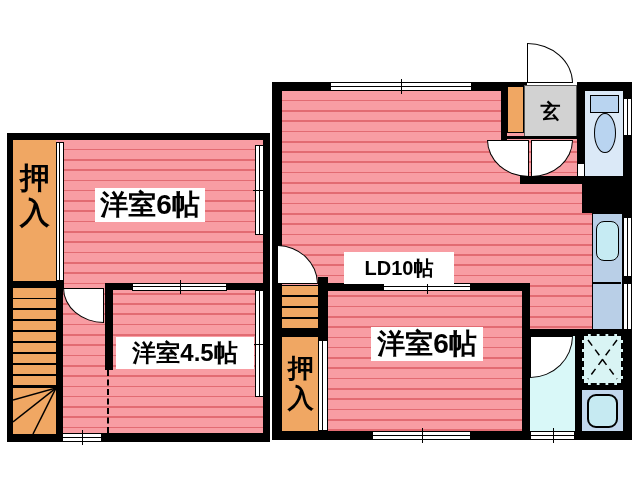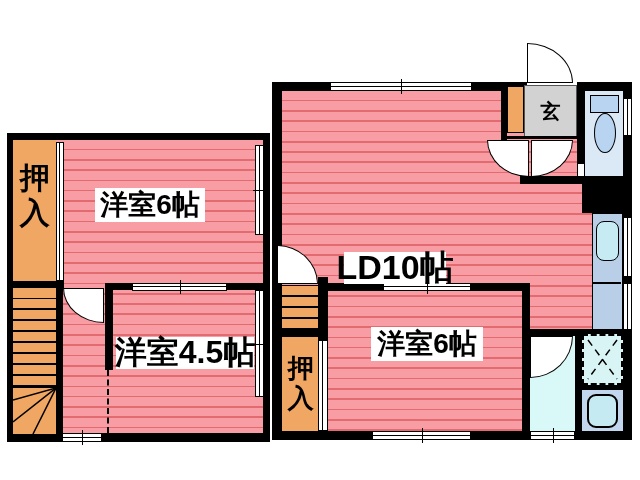--- a/index.html
+++ b/index.html
@@ -20,21 +20,21 @@
   .door.bl{border-radius:0 0 0 100%;}
   
   .win{position:absolute;background:#fff;border:1.5px solid #000;box-sizing:border-box;}
   .win-h::after{content:"";position:absolute;left:0;right:0;top:50%;margin-top:-1px;border-top:1.5px solid #000;}
   .win-h.tick::before{content:"";position:absolute;left:50%;top:-4px;bottom:-4px;border-left:1.5px solid #000;}
   .win-v::after{content:"";position:absolute;top:0;bottom:0;left:50%;margin-left:-1px;border-left:1.5px solid #000;}
   .win-v.tick::before{content:"";position:absolute;top:50%;left:-3px;right:-3px;border-top:1.5px solid #000;}
   
   .lbl{position:absolute;background:#fff;color:#000;font-weight:bold;display:flex;align-items:center;justify-content:center;white-space:nowrap;}
   .lbl-lg{font-size:28px;}
-  .lbl-md{font-size:32px;}
+  .lbl-md{font-size:24px;}
   .vtext{position:absolute;color:#000;font-weight:bold;width:1.05em;word-break:break-all;text-align:center;line-height:1.15;}
   .gray{position:absolute;background:#d2d2d2;border:1px solid #555;box-sizing:border-box;}
   .fix{position:absolute;box-sizing:border-box;}
   .dash-v{position:absolute;border-left:2px dashed #000;}
 </style>
 </head>
 <body>
 
 <div id="plan">
 
@@ -128,19 +128,19 @@
         <line x1="33" y1="4" x2="4" y2="43" stroke="#000" stroke-width="1.5" stroke-dasharray="7 5"></line>
       </svg>
     </div>
     <div class="wall" style="left:310px;top:303px;width:41px;height:5px;"></div>
     <div class="fix" style="left:310px;top:308px;width:41px;height:41px;background:#c2d7ed;"></div>
     <div class="fix" style="left:315px;top:312px;width:31px;height:34px;background:#c6eaf2;border:2px solid #000;border-radius:9px;"></div>
 
     <div class="win win-h tick" style="left:100px;top:349px;width:99px;height:9px;"></div>
     <div class="win win-h tick" style="left:258px;top:349px;width:45px;height:9px;"></div>
 
-    <div class="lbl" style="left:72px;top:170px;width:102px;height:32px;font-size:34px;">LD10帖</div>
+    <div class="lbl" style="left:72px;top:170px;width:110px;height:32px;font-size:20px;">LD10帖</div>
     <div class="lbl lbl-lg" style="left:99px;top:245px;width:112px;height:34px;">洋室6帖</div>
   </div>
 
   <div class="door tr" style="left:527px;top:43px;width:46px;height:40px;"></div>
 
 </div>
 
 </body></html>

